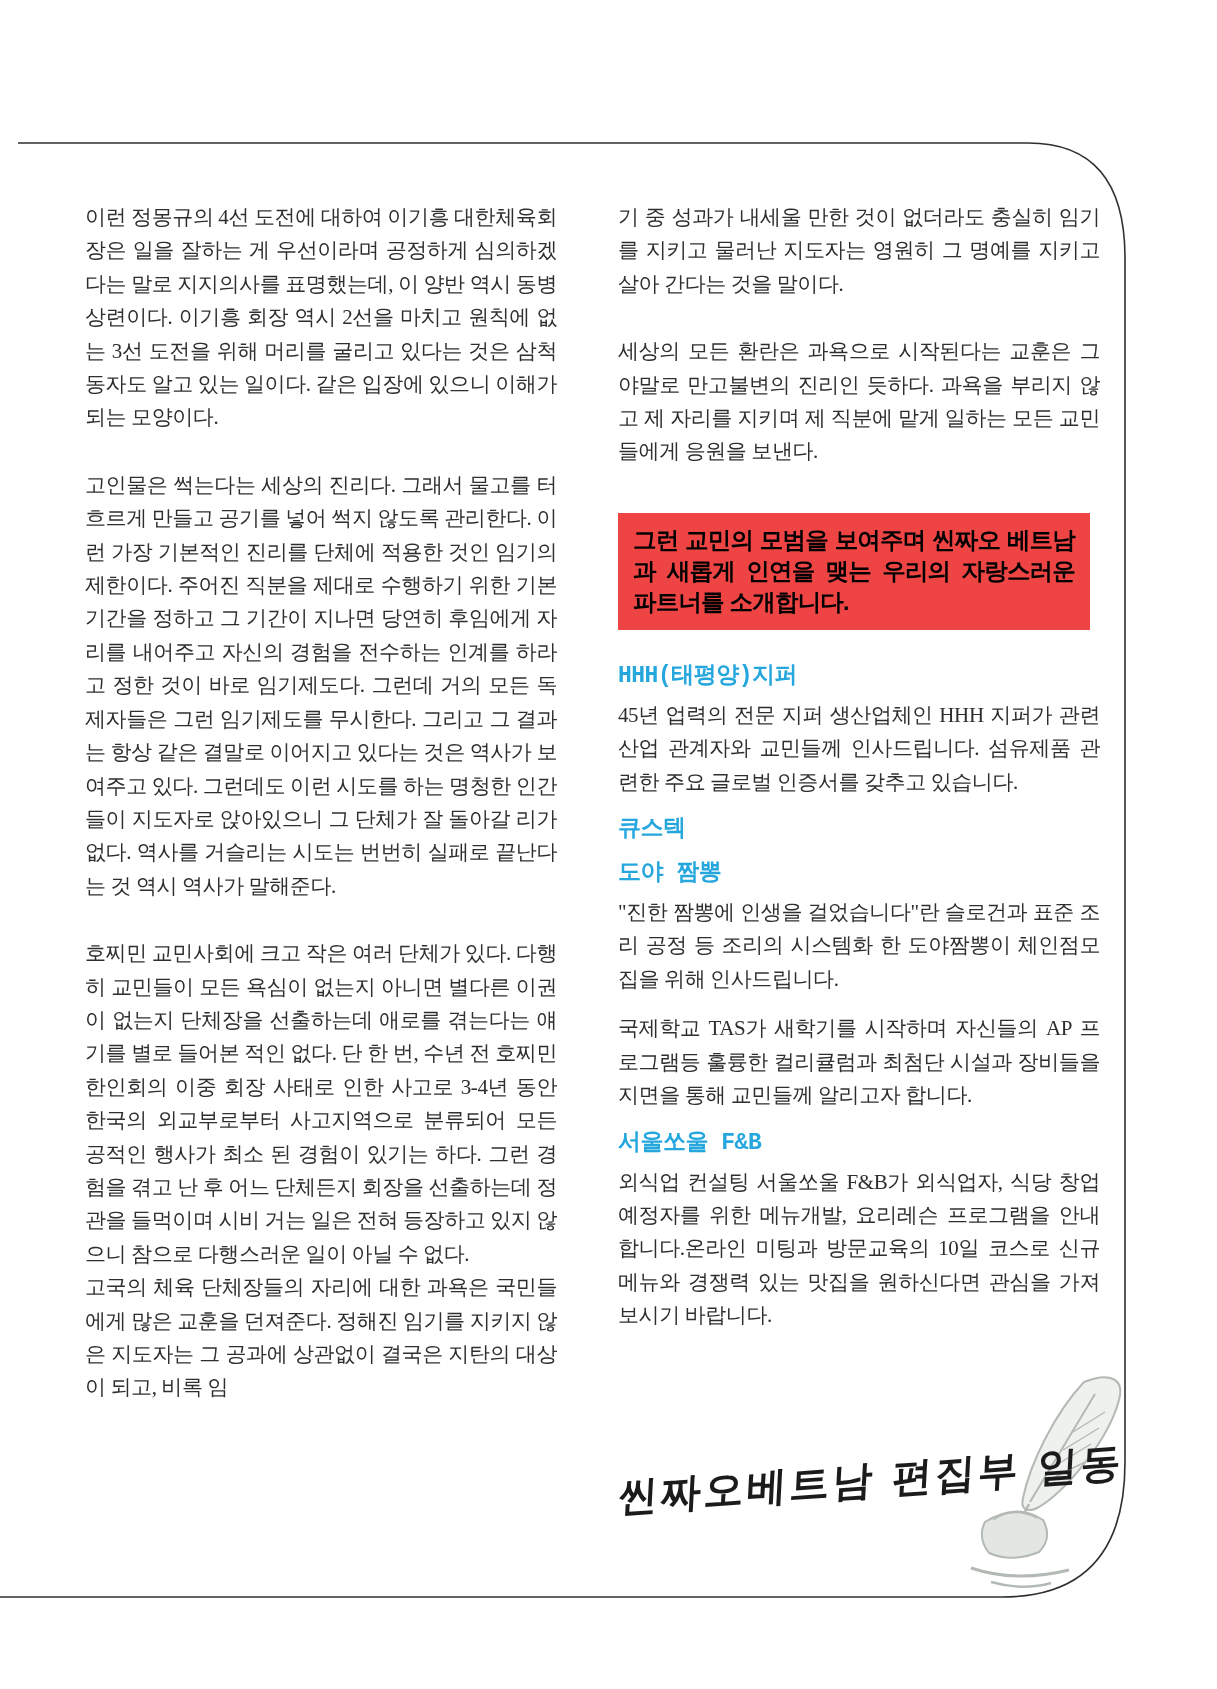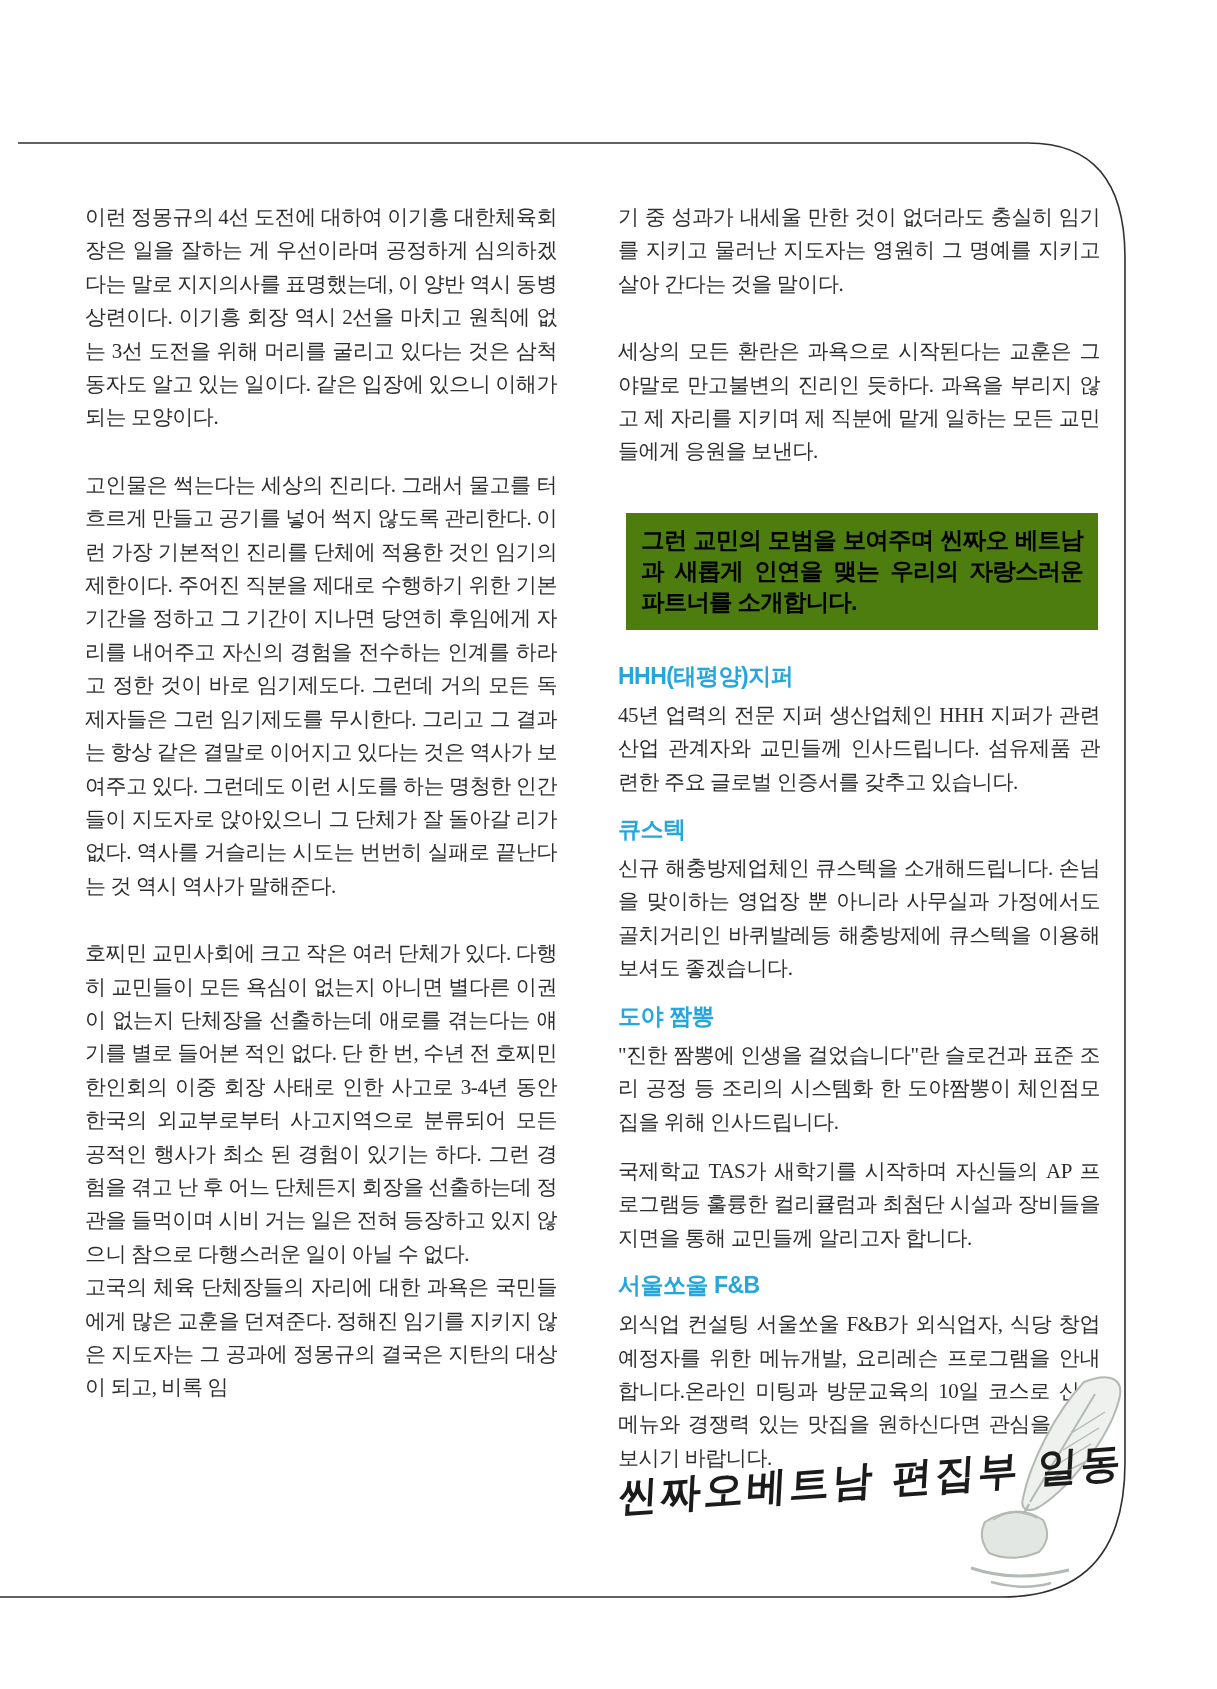--- a/index.html
+++ b/index.html
@@ -12,31 +12,31 @@
   .col{
     position:absolute;top:201px;
     font-size:21px;line-height:33.4px;color:#2e2e2e;
     text-align:justify;letter-spacing:-0.4px;word-break:break-all;
   }
   .col-left{left:85px;width:472px;}
   .col-right{left:618px;width:482px;}
   .col p{margin:0;}
   .col p.gap{margin-top:34px;}
   .highlight{
-    margin-top:44px;background:#4d7c0f;color:#000;
+    margin-top:44px;background:#ef4444;color:#000;
     font-family:"Liberation Sans","DejaVu Sans",sans-serif;
     font-weight:bold;font-size:23.5px;line-height:31px;
     padding:12px 15px;width:472px;box-sizing:border-box;
-    text-align:justify;letter-spacing:-0.8px;margin-left:8px;
+    text-align:justify;letter-spacing:-0.8px;
   }
   .section{margin-top:16px;}
   .section.first{margin-top:32px;}
   .section h3{
     margin:0 0 9px 0;
-    font-family:Liberation Sans, sans-serif;
+    font-family:Liberation Mono, monospace;
     font-size:23px;line-height:28px;font-weight:bold;color:#25a7de;
     letter-spacing:-0.5px;text-align:left;
   }
   .section .sec-body{margin:0;}
   .signature{position:absolute;left:618px;top:1370px;width:510px;height:240px;}
   .signature-art{position:absolute;left:315px;top:0;width:210px;height:230px;}
   .signature-text{
     position:absolute;left:0;top:100px;width:500px;
     font-size:40px;font-weight:bold;color:#1b1b1b;
     font-family:"DejaVu Serif","Liberation Serif",serif;
@@ -48,37 +48,36 @@
 <body>
 
 <svg class="frame-svg" viewBox="0 0 1217 1689" xmlns="http://www.w3.org/2000/svg">
   <path d="M 18 143 H 1028 Q 1125 143 1125 258 V 1462 Q 1125 1597 1002 1597 H 0" fill="none" stroke="#2f2f2f" stroke-width="1.6"></path>
 </svg>
 
 <div class="col col-left">
   <p>이런 정몽규의 4선 도전에 대하여 이기흥 대한체육회장은 일을 잘하는 게 우선이라며 공정하게 심의하겠다는 말로 지지의사를 표명했는데, 이 양반 역시 동병상련이다. 이기흥 회장 역시 2선을 마치고 원칙에 없는 3선 도전을 위해 머리를 굴리고 있다는 것은 삼척동자도 알고 있는 일이다. 같은 입장에 있으니 이해가 되는 모양이다.</p>
   <p class="gap">고인물은 썩는다는 세상의 진리다. 그래서 물고를 터 흐르게 만들고 공기를 넣어 썩지 않도록 관리한다. 이런 가장 기본적인 진리를 단체에 적용한 것인 임기의 제한이다. 주어진 직분을 제대로 수행하기 위한 기본 기간을 정하고 그 기간이 지나면 당연히 후임에게 자리를 내어주고 자신의 경험을 전수하는 인계를 하라고 정한 것이 바로 임기제도다. 그런데 거의 모든 독제자들은 그런 임기제도를 무시한다. 그리고 그 결과는 항상 같은 결말로 이어지고 있다는 것은 역사가 보여주고 있다. 그런데도 이런 시도를 하는 명청한 인간들이 지도자로 앉아있으니 그 단체가 잘 돌아갈 리가 없다. 역사를 거슬리는 시도는 번번히 실패로 끝난다는 것 역시 역사가 말해준다.</p>
   <p class="gap">호찌민 교민사회에 크고 작은 여러 단체가 있다. 다행히 교민들이 모든 욕심이 없는지 아니면 별다른 이권이 없는지 단체장을 선출하는데 애로를 겪는다는 얘기를 별로 들어본 적인 없다. 단 한 번, 수년 전 호찌민 한인회의 이중 회장 사태로 인한 사고로 3-4년 동안 한국의 외교부로부터 사고지역으로 분류되어 모든 공적인 행사가 최소 된 경험이 있기는 하다. 그런 경험을 겪고 난 후 어느 단체든지 회장을 선출하는데 정관을 들먹이며 시비 거는 일은 전혀 등장하고 있지 않으니 참으로 다행스러운 일이 아닐 수 없다.</p>
-  <p>고국의 체육 단체장들의 자리에 대한 과욕은 국민들에게 많은 교훈을 던져준다. 정해진 임기를 지키지 않은 지도자는 그 공과에 정몽규의 결국은 지탄의 대상이 되고, 비록 임</p>
+  <p>고국의 체육 단체장들의 자리에 대한 과욕은 국민들에게 많은 교훈을 던져준다. 정해진 임기를 지키지 않은 지도자는 그 공과에 상관없이 결국은 지탄의 대상이 되고, 비록 임</p>
 </div>
 
 <div class="col col-right">
   <p>기 중 성과가 내세울 만한 것이 없더라도 충실히 임기를 지키고 물러난 지도자는 영원히 그 명예를 지키고 살아 간다는 것을 말이다.</p>
   <p class="gap">세상의 모든 환란은 과욕으로 시작된다는 교훈은 그야말로 만고불변의 진리인 듯하다. 과욕을 부리지 않고 제 자리를 지키며 제 직분에 맡게 일하는 모든 교민들에게 응원을 보낸다.</p>
 
   <div class="highlight">그런 교민의 모범을 보여주며 씬짜오 베트남과 새롭게 인연을 맺는 우리의 자랑스러운 파트너를 소개합니다.</div>
 
   <div class="section first">
     <h3>HHH(태평양)지퍼</h3>
     <p class="sec-body">45년 업력의 전문 지퍼 생산업체인 HHH 지퍼가 관련산업 관계자와 교민들께 인사드립니다. 섬유제품 관련한 주요 글로벌 인증서를 갖추고 있습니다.</p>
   </div>
 
   <div class="section">
     <h3>큐스텍</h3>
-    <p class="sec-body">신규 해충방제업체인 큐스텍을 소개해드립니다. 손님을 맞이하는 영업장 뿐 아니라 사무실과 가정에서도 골치거리인 바퀴발레등 해충방제에 큐스텍을 이용해 보셔도 좋겠습니다.</p>
   </div>
 
   <div class="section">
     <h3>도야 짬뽕</h3>
     <p class="sec-body">"진한 짬뽕에 인생을 걸었습니다"란 슬로건과 표준 조리 공정 등 조리의 시스템화 한 도야짬뽕이 체인점모집을 위해 인사드립니다.</p>
   </div>
 
   <div class="section">
     <p class="sec-body">국제학교 TAS가 새학기를 시작하며 자신들의 AP 프로그램등 훌륭한 컬리큘럼과 최첨단 시설과 장비들을 지면을 통해 교민들께 알리고자 합니다.</p>
   </div>

